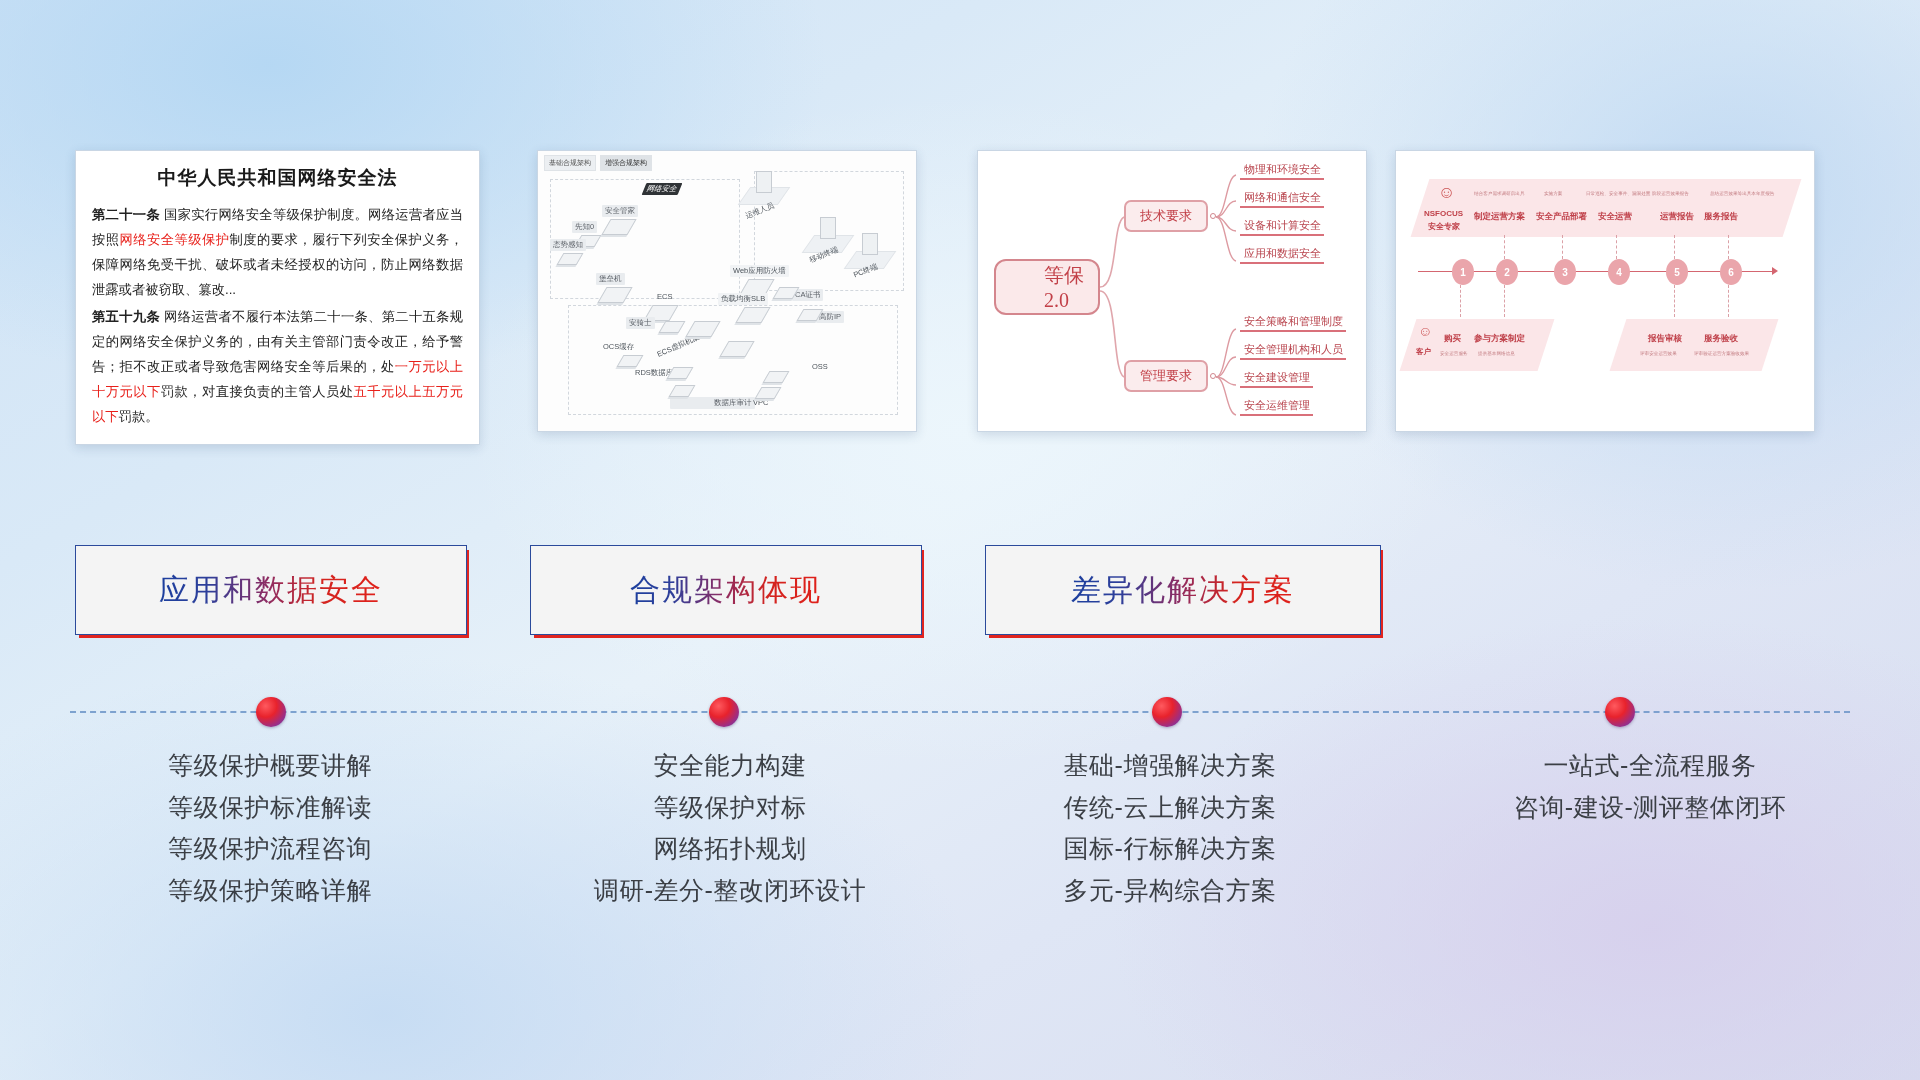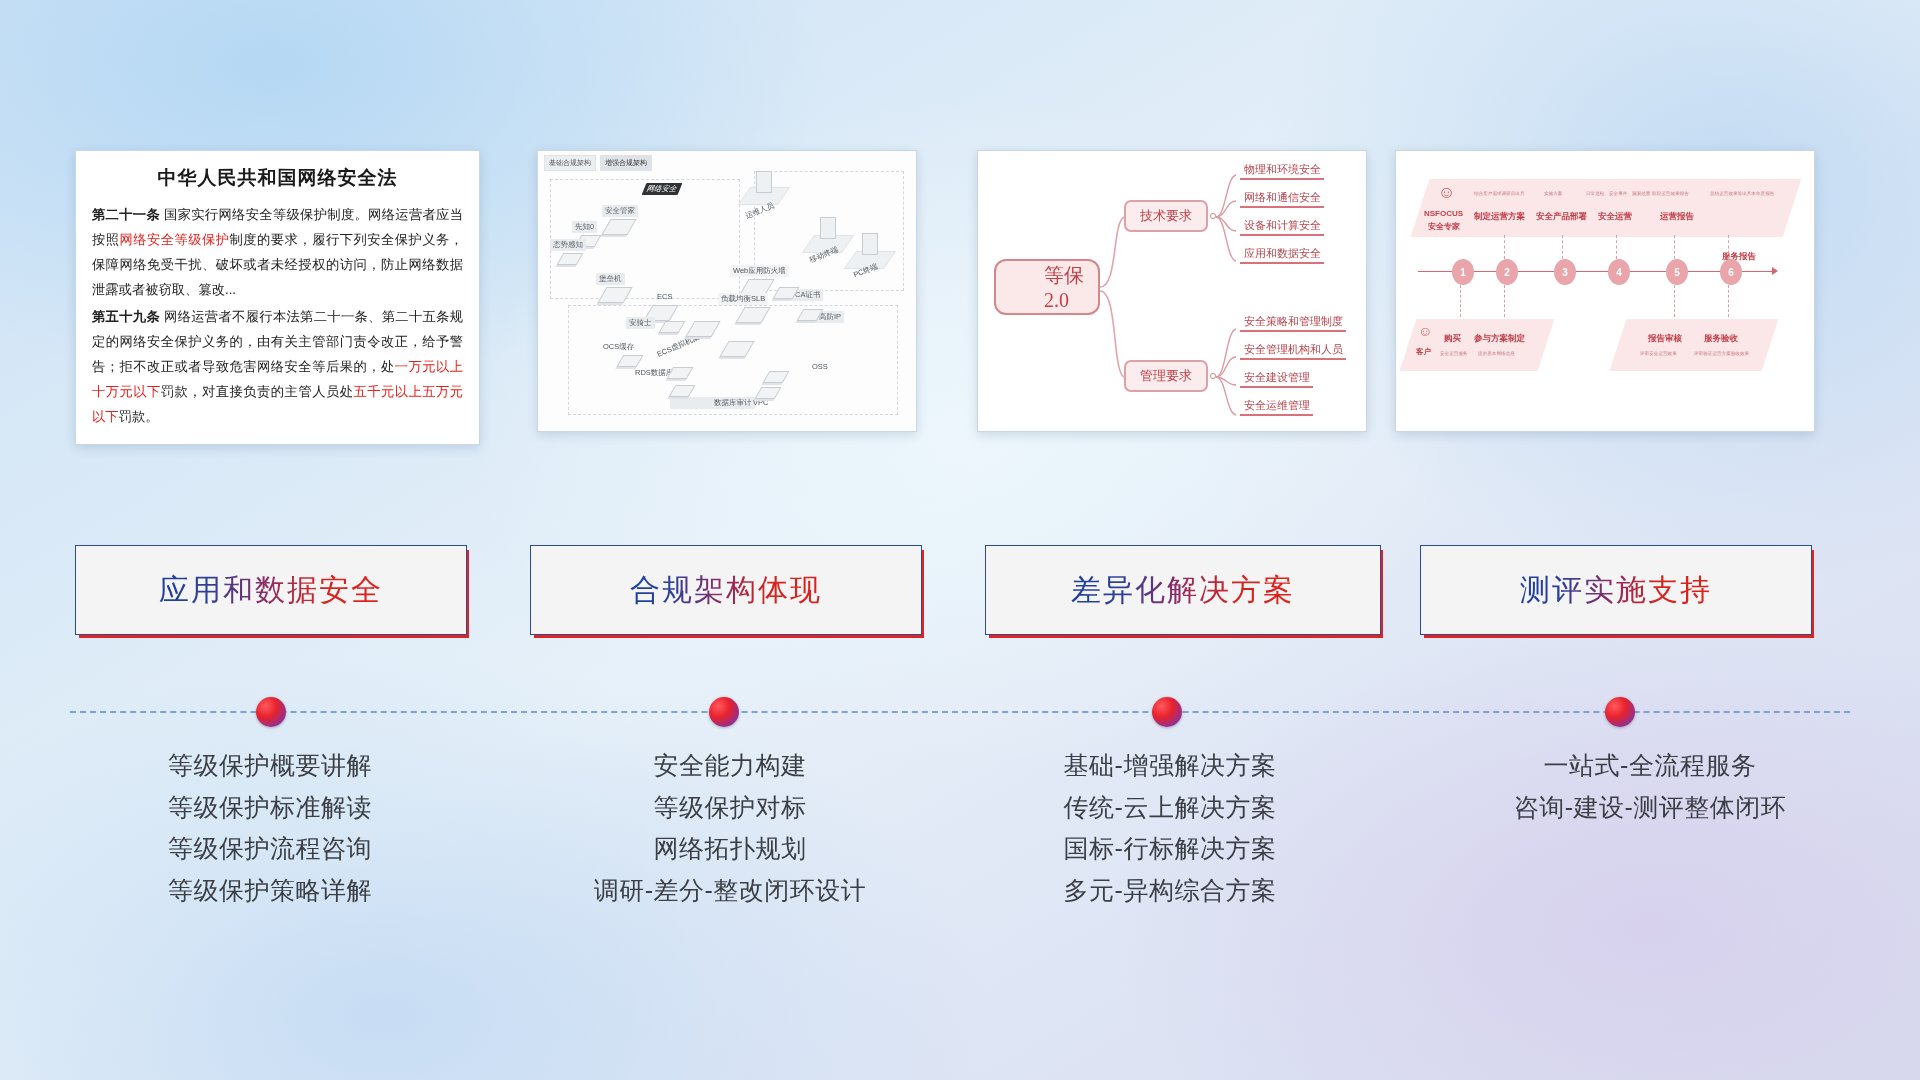--- a/index.html
+++ b/index.html
@@ -305,21 +305,21 @@
 
         <div class="ns-txt ns-sub" style="left:78px;top:40px;">结合客户需求调研后出具</div>
         <div class="ns-txt ns-main" style="left:78px;top:60px;">制定运营方案</div>
         <div class="ns-txt ns-sub" style="left:148px;top:40px;">实施方案</div>
         <div class="ns-txt ns-main" style="left:140px;top:60px;">安全产品部署</div>
         <div class="ns-txt ns-sub" style="left:190px;top:40px;">日常巡检、安全事件、漏洞处置</div>
         <div class="ns-txt ns-main" style="left:202px;top:60px;">安全运营</div>
         <div class="ns-txt ns-sub" style="left:256px;top:40px;">阶段运营效果报告</div>
         <div class="ns-txt ns-main" style="left:264px;top:60px;">运营报告</div>
         <div class="ns-txt ns-sub" style="left:314px;top:40px;">总结运营效果等出具本年度报告</div>
-        <div class="ns-txt ns-main" style="left:326px;top:60px;margin-top:40px;">服务报告</div>
+        <div class="ns-txt ns-main" style="left:308px;top:60px;">服务报告</div>
 
         <div class="ns-axis"></div>
         <div class="ns-arrow"></div>
 
         <div class="ns-node" style="left:56px;">1</div>
         <div class="ns-node" style="left:100px;">2</div>
         <div class="ns-node" style="left:158px;">3</div>
         <div class="ns-node" style="left:212px;">4</div>
         <div class="ns-node" style="left:270px;">5</div>
         <div class="ns-node" style="left:324px;">6</div>
@@ -351,23 +351,20 @@
   <div class="pills">
     <div class="pill pill-1">
       <span class="pill-label">应用和数据安全</span>
     </div>
     <div class="pill pill-2">
       <span class="pill-label">合规架构体现</span>
     </div>
     <div class="pill pill-3">
       <span class="pill-label">差异化解决方案</span>
     </div>
-    <div class="pill pill-4">
-      <span class="pill-label">测评实施支持</span>
-    </div>
   </div>
 
   <div class="tl">
     <div class="tl-line"></div>
     <div class="tl-dot tl-d1"></div>
     <div class="tl-dot tl-d2"></div>
     <div class="tl-dot tl-d3"></div>
     <div class="tl-dot tl-d4"></div>
   </div>
 

